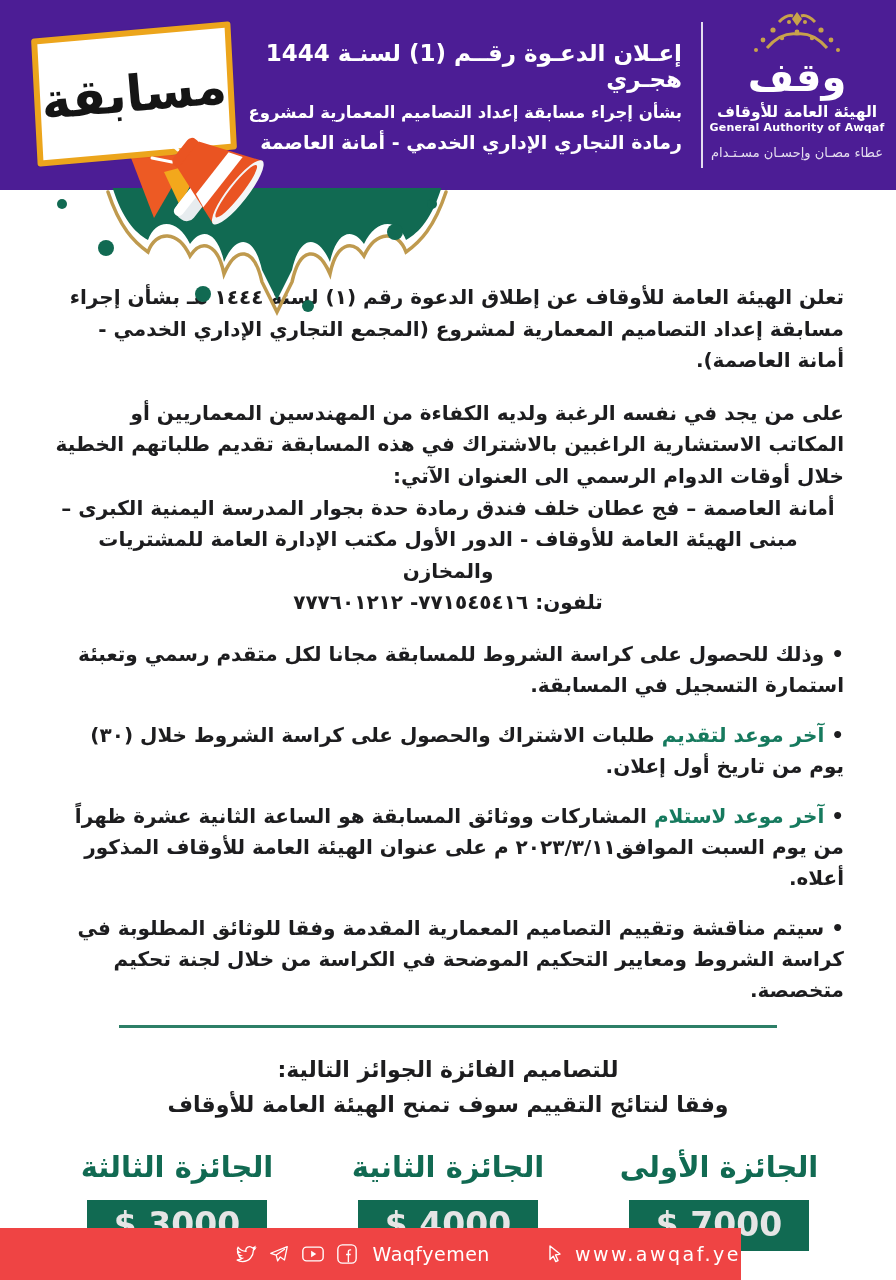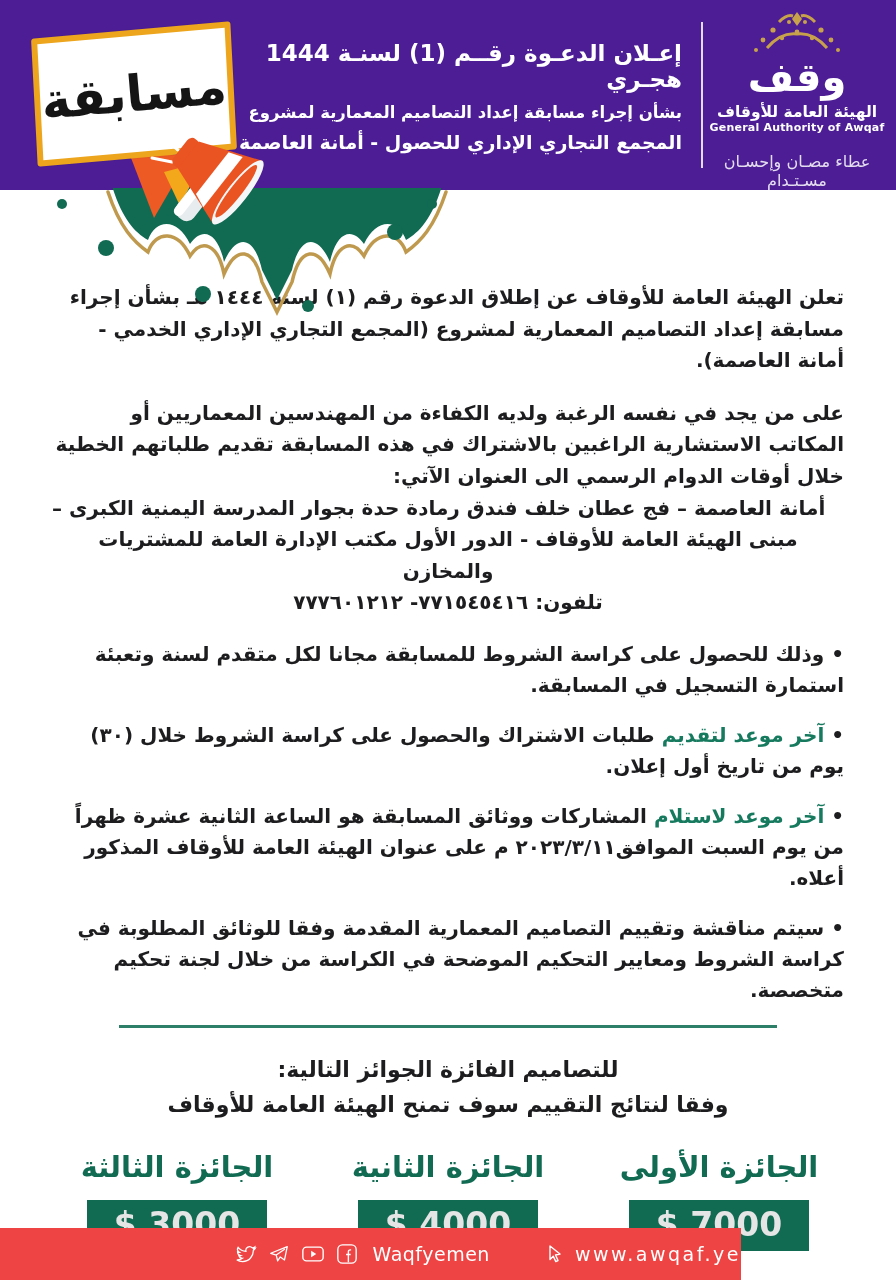--- a/index.html
+++ b/index.html
@@ -16,21 +16,21 @@
     background:#4c1d95; z-index:1;
   }
   .logo-block {
     position:absolute; top:10px; right:10px; width:178px;
     text-align:center; color:#ffffff; z-index:2;
   }
   .logo-crown { display:block; margin:0 auto 2px; }
   .logo-wordmark { font-size:40px; font-weight:bold; line-height:1.05; letter-spacing:1px; }
   .logo-org-ar { font-size:15.5px; font-weight:bold; margin-top:5px; }
   .logo-org-en { font-size:11px; font-weight:bold; letter-spacing:0.2px; }
-  .logo-tagline { font-size:16px; margin-top:18px; opacity:0.85; letter-spacing:0.5px; }
+  .logo-tagline { font-size:13px; margin-top:11px; opacity:0.85; letter-spacing:0.5px; }
   .header-divider {
     position:absolute; top:22px; right:193px; width:2px; height:146px;
     background:rgba(255,255,255,0.85); z-index:2;
   }
   .title-block {
     position:absolute; top:40px; right:214px; width:476px;
     color:#ffffff; text-align:right; z-index:2;
   }
   .title-l1 { font-size:23px; font-weight:bold; margin-bottom:11px; }
   .title-l2 { font-size:16.5px; font-weight:bold; margin-bottom:9px; }
@@ -48,21 +48,21 @@
   .bubble-tail-svg { position:absolute; left:118px; top:150px; z-index:3; }
   .megaphone-svg { position:absolute; left:148px; top:120px; z-index:5; }
   
   .content { position:absolute; top:190px; left:0; width:896px; padding:92px 52px 0; z-index:0; }
   .para {
     font-size:20px; font-weight:bold; color:#1d1d1f; line-height:1.58;
     text-align:right;
   }
   .para + .para { margin-top:21px; }
   .address-block { font-size:20px; font-weight:bold; color:#1d1d1f; line-height:1.58; margin-bottom:20px; }
-  .addr-r { text-align:left; }
+  .addr-r { text-align:center; }
   .addr-c { text-align:center; }
   .bullets { margin-top:18px; }
   .bullet {
     font-size:20px; font-weight:bold; color:#1d1d1f; line-height:1.55;
     text-align:right; margin-bottom:19px;
   }
   .bullet::before { content:"• "; }
   .bullet .lead { color:#167a5e; }
   .divider {
     width:83%; margin:8px auto 24px; border:0; border-top:3px solid #2d7f67;
@@ -121,21 +121,21 @@
       <div class="logo-org-ar">الهيئة العامة للأوقاف</div>
       <div class="logo-org-en">General Authority of Awqaf</div>
       <div class="logo-tagline">عطاء مصـان وإحسـان مسـتـدام</div>
     </div>
 
     <div class="header-divider"></div>
 
     <div class="title-block">
       <div class="title-l1">إعـلان الدعـوة رقــم (1) لسنـة 1444 هجـري</div>
       <div class="title-l2">بشأن إجراء مسابقة إعداد التصاميم المعمارية لمشروع</div>
-      <div class="title-l3">المجمع التجاري الإداري للحصول - أمانة العاصمة</div>
+      <div class="title-l3">رمادة التجاري الإداري الخدمي - أمانة العاصمة</div>
     </div>
   </div>
 
   <svg class="ornament-svg" width="420" height="130" viewBox="0 0 420 130">
     <g transform="translate(72,12)">
       <path d="M-4,-8 C8,28 22,42 36,52 C44,30 66,30 78,56 C90,38 106,44 112,74 C124,46 142,46 150,82 L165,112 L180,82 C188,46 206,46 218,74 C224,44 240,38 252,56 C264,30 286,30 294,52 C308,42 322,28 334,-8" fill="none" stroke="#bf9a4e" stroke-width="3.5" stroke-linecap="round"></path>
     </g>
     <g transform="translate(72,0)">
       <path d="M0,-2 C10,30 22,44 36,52 C44,30 66,30 78,56 C90,38 106,44 112,74 C124,46 142,46 150,82 L165,112 L180,82 C188,46 206,46 218,74 C224,44 240,38 252,56 C264,30 286,30 294,52 C308,44 320,30 330,-2 Z" fill="#116a52"></path>
     </g>
@@ -177,21 +177,21 @@
   <div class="content">
     <p class="para">تعلن الهيئة العامة للأوقاف عن إطلاق الدعوة رقم (١) لسنة ١٤٤٤ هـ بشأن إجراء مسابقة إعداد التصاميم المعمارية لمشروع (المجمع التجاري الإداري الخدمي - أمانة العاصمة).</p>
     <p class="para">على من يجد في نفسه الرغبة ولديه الكفاءة من المهندسين المعماريين أو المكاتب الاستشارية الراغبين بالاشتراك في هذه المسابقة تقديم طلباتهم الخطية خلال أوقات الدوام الرسمي الى العنوان الآتي:</p>
     <div class="address-block">
       <div class="addr-r">أمانة العاصمة – فج عطان خلف فندق رمادة حدة بجوار المدرسة اليمنية الكبرى –</div>
       <div class="addr-c">مبنى الهيئة العامة للأوقاف - الدور الأول مكتب الإدارة العامة للمشتريات والمخازن</div>
       <div class="addr-c">تلفون: ٧٧١٥٤٥٤١٦- ٧٧٧٦٠١٢١٢</div>
     </div>
 
     <div class="bullets">
-      <div class="bullet"><span class="lead"></span><span>وذلك للحصول على كراسة الشروط للمسابقة مجانا لكل متقدم لسنة وتعبئة استمارة التسجيل في المسابقة.</span></div>
+      <div class="bullet"><span class="lead"></span><span>وذلك للحصول على كراسة الشروط للمسابقة مجانا لكل متقدم رسمي وتعبئة استمارة التسجيل في المسابقة.</span></div>
       <div class="bullet"><span class="lead">آخر موعد لتقديم</span><span> طلبات الاشتراك والحصول على كراسة الشروط خلال (٣٠) يوم من تاريخ أول إعلان.</span></div>
       <div class="bullet"><span class="lead">آخر موعد لاستلام</span><span> المشاركات ووثائق المسابقة هو الساعة الثانية عشرة ظهراً من يوم السبت الموافق٢٠٢٣/٣/١١ م على عنوان الهيئة العامة للأوقاف المذكور أعلاه.</span></div>
       <div class="bullet"><span class="lead"></span><span>سيتم مناقشة وتقييم التصاميم المعمارية المقدمة وفقا للوثائق المطلوبة في كراسة الشروط ومعايير التحكيم الموضحة في الكراسة من خلال لجنة تحكيم متخصصة.</span></div>
     </div>
 
     <hr class="divider">
 
     <div class="prize-intro">
       <div>للتصاميم الفائزة الجوائز التالية:</div>
       <div>وفقا لنتائج التقييم سوف تمنح الهيئة العامة للأوقاف</div>

